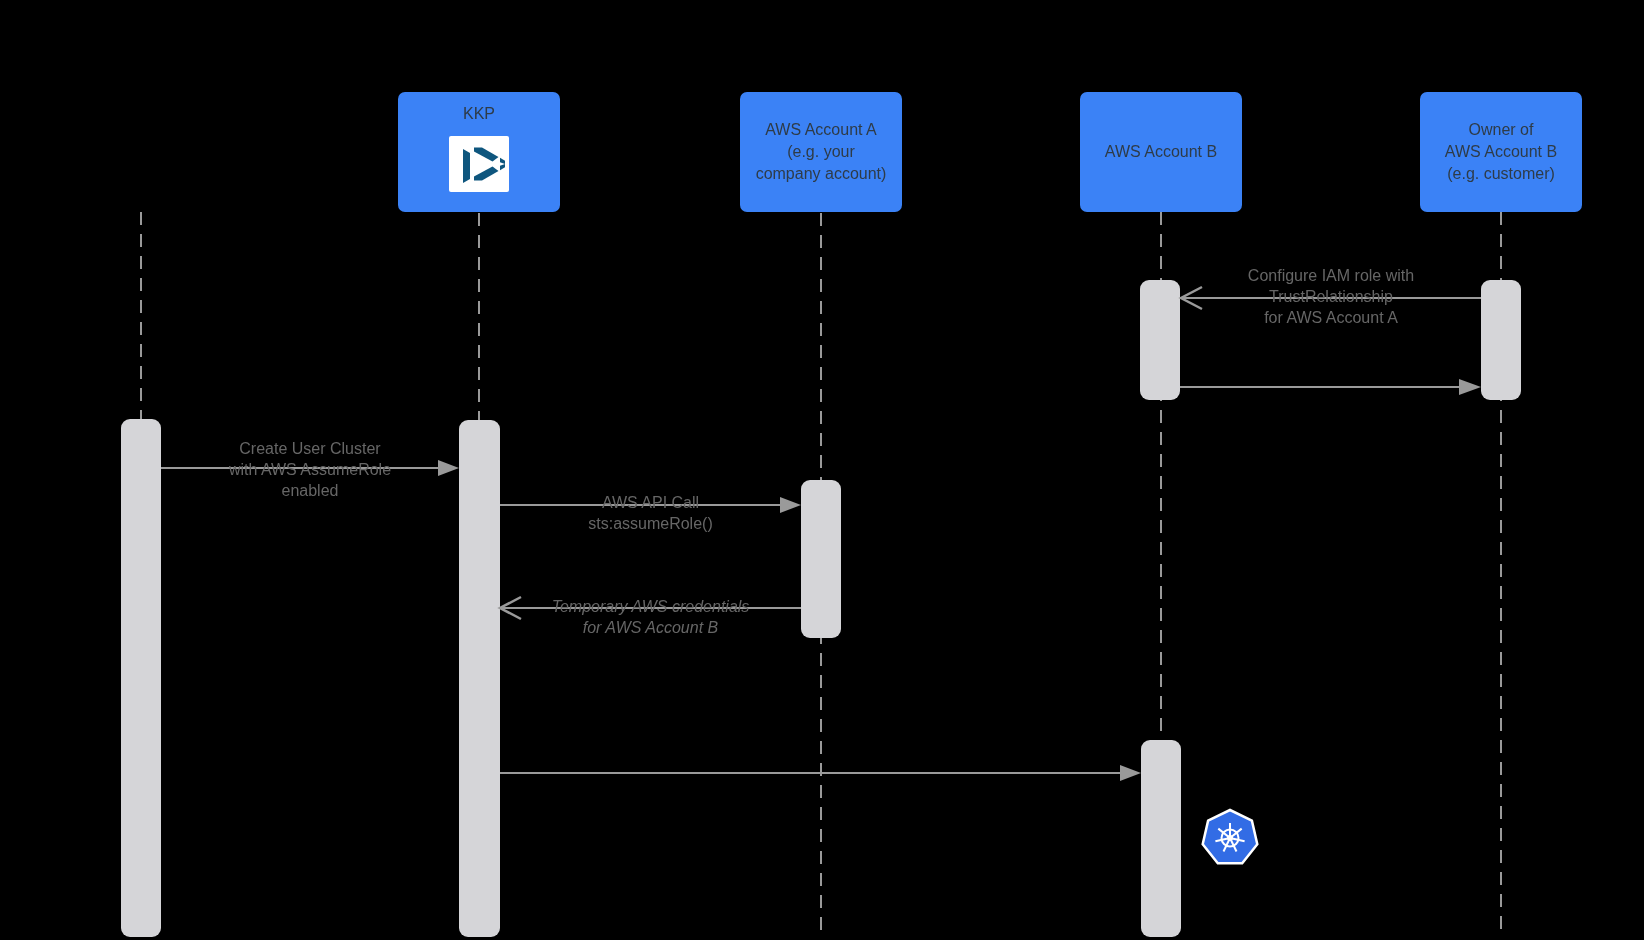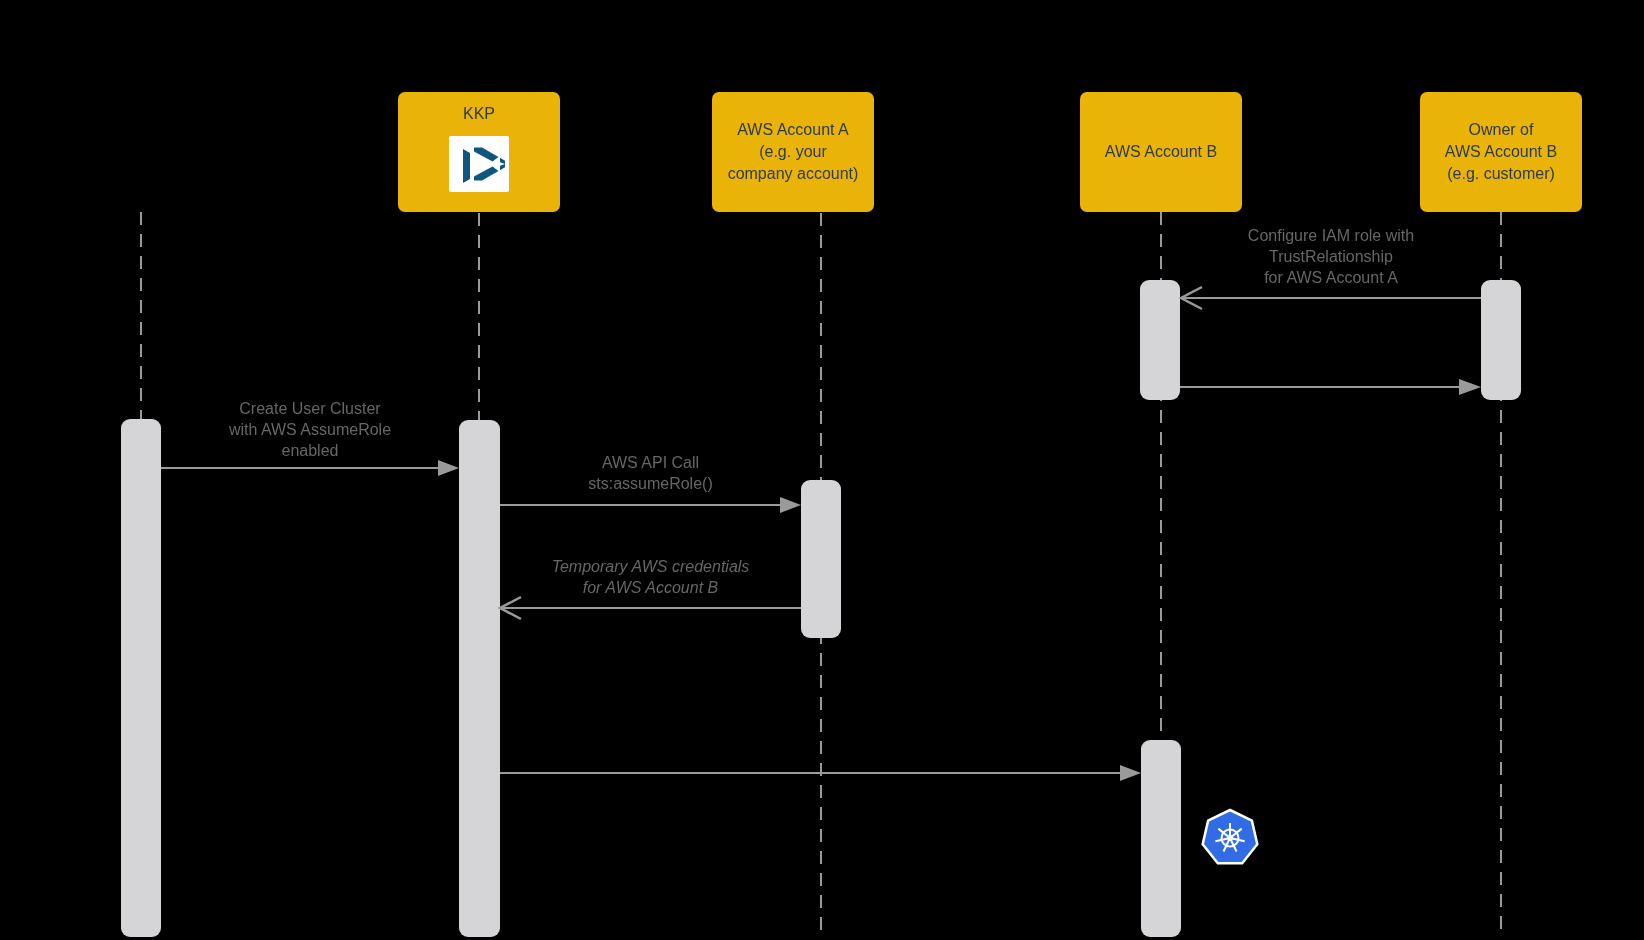--- a/index.html
+++ b/index.html
@@ -1,28 +1,28 @@
 <!DOCTYPE html>
 <html><head>
 <meta charset="utf-8">
 <style>
   html,body{margin:0;padding:0;background:#000;}
   .diagram{position:relative;width:1644px;height:940px;background:#000;overflow:hidden;
            font-family:"Liberation Sans",sans-serif;}
   .overlay{position:absolute;left:0;top:0;}
-  .actor-box{position:absolute;top:92px;width:162px;height:120px;background:#eab308;
+  .actor-box{position:absolute;top:92px;width:162px;height:120px;background:#3b82f6;
              border-radius:7px;display:flex;flex-direction:column;align-items:center;
              justify-content:center;z-index:5;}
   .actor-label{color:#2E3B47;font-size:16px;line-height:22px;text-align:center;
                white-space:pre-line;}
   .actor-box.kkp{justify-content:flex-start;padding-top:11px;box-sizing:border-box;}
   .logo-tile{width:60px;height:56px;background:#fff;border-radius:2px;margin-top:11px;
              display:flex;align-items:center;justify-content:center;}
   .msg-label{position:absolute;color:#666;font-size:16px;line-height:21px;
-             text-align:center;white-space:pre-line;z-index:6;}
+             text-align:center;white-space:pre-line;z-index:6;margin-top:40px;}
   .msg-label.italic{font-style:italic;}
   .k8s-badge{position:absolute;z-index:7;line-height:0;}
 </style>
 </head>
 <body>
 
 <div class="diagram">
 
   <svg class="overlay" width="1644" height="940" viewBox="0 0 1644 940">
 
@@ -74,21 +74,21 @@
           <path d="M14 13 L21 17 L21 43 L14 47 Z"></path>
           <path d="M25 11.5 L33 11.5 L49.5 21 L43.5 25.5 L25 15.5 Z"></path>
           <path d="M25 44.5 L33 44.5 L49.5 35 L43.5 30.5 L25 40.5 Z"></path>
           <path d="M51 21.8 L56 24.8 L56 28 L51 26.2 Z"></path>
           <path d="M51 34.2 L56 31.2 L56 28 L51 29.8 Z"></path>
         </g>
       </svg>
     </div>
   </div>
 
-  <div class="actor-box" style="left:712px;">
+  <div class="actor-box" style="left:740px;">
     <div class="actor-label">AWS Account A
 (e.g. your
 company account)</div>
   </div>
 
   <div class="actor-box" style="left:1080px;">
     <div class="actor-label">AWS Account B</div>
   </div>
 
   <div class="actor-box" style="left:1420px;">

